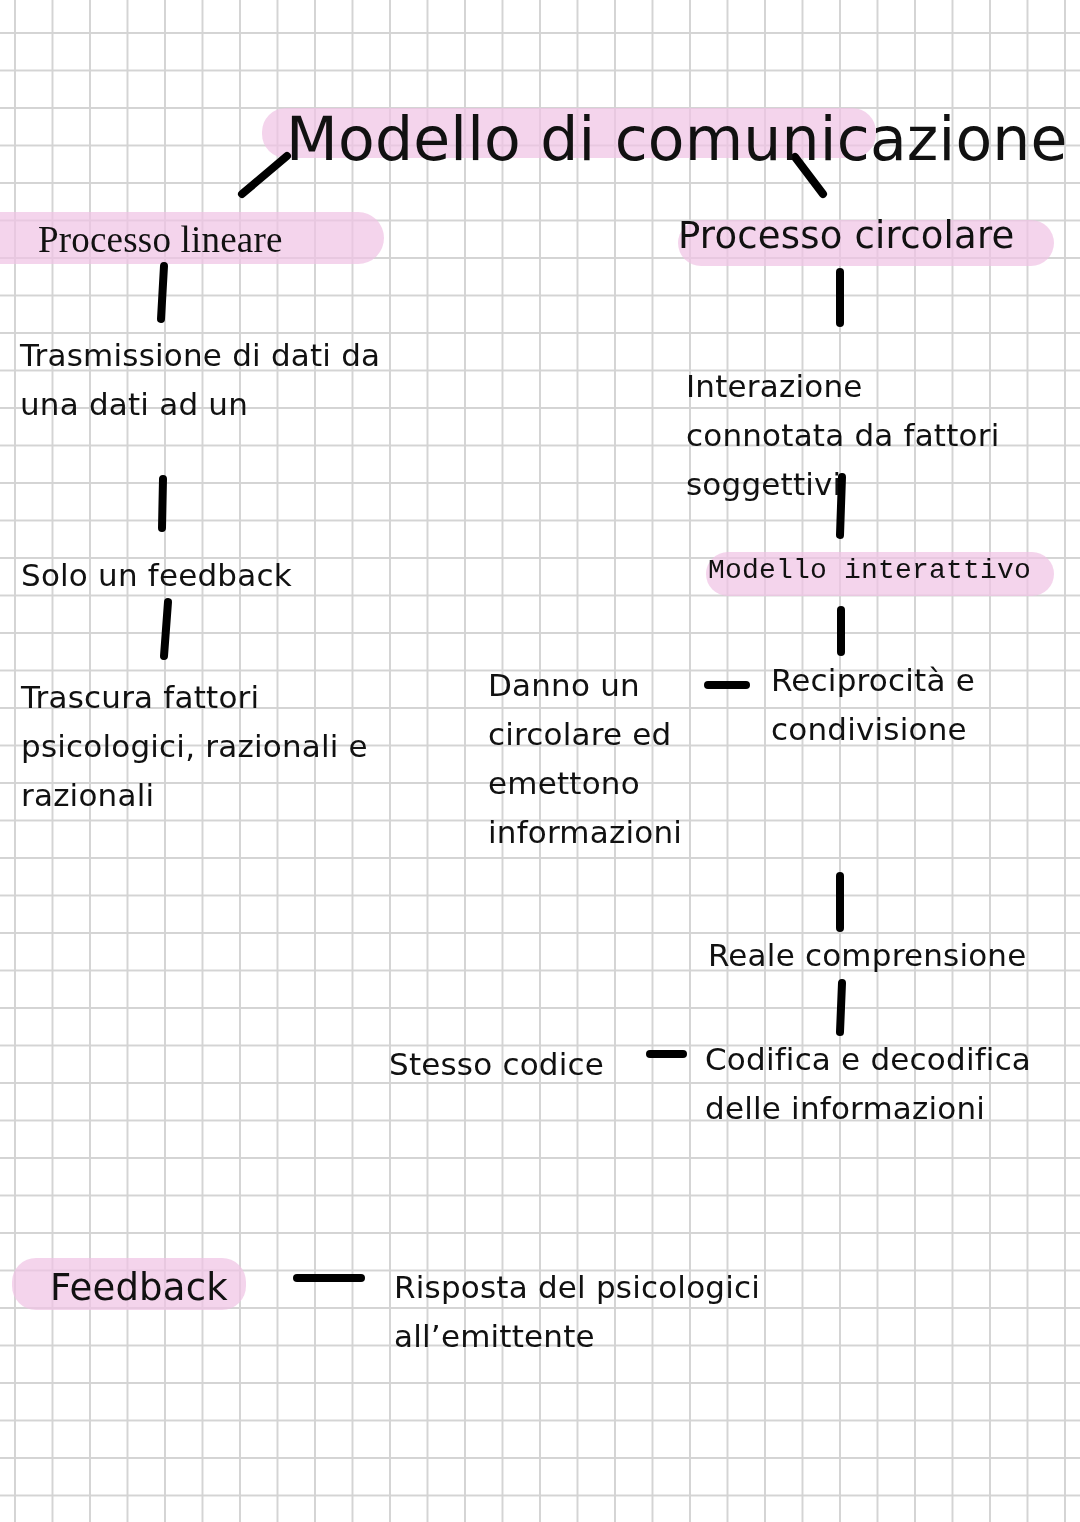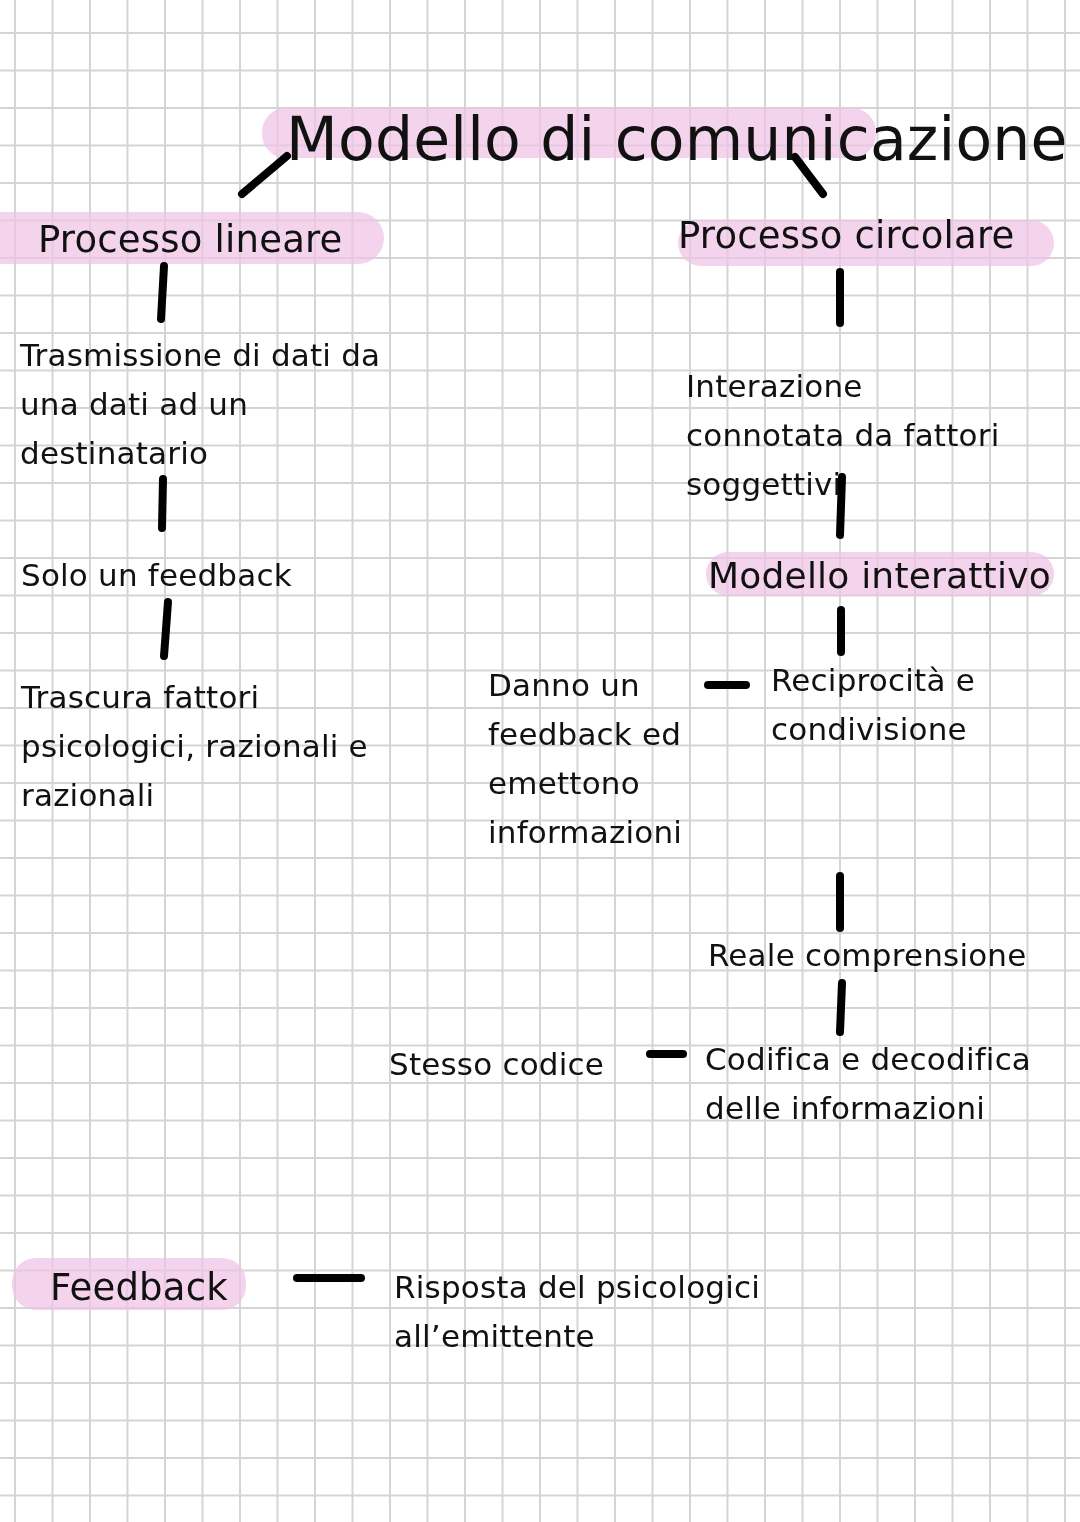--- a/index.html
+++ b/index.html
@@ -27,21 +27,21 @@
       filter: blur(0.6px);
     }
     .node {
       position: absolute;
       white-space: nowrap;
       letter-spacing: 0.2px;
     }
     .title { font-size: 60px; }
     .head  { font-size: 37px; }
     .body  { font-size: 31px; line-height: 49px; }
-    .sub   { font-size: 36px; }
+    .sub   { font-size: 28px; font-family: Liberation Mono, monospace; }
     svg.connectors {
       position: absolute;
       left: 0; top: 0;
       width: 1080px; height: 1522px;
       pointer-events: none;
     }
     svg.connectors line {
       stroke: #000000;
       stroke-width: 8;
       stroke-linecap: round;
@@ -67,26 +67,25 @@
   <line x1="841" y1="610" x2="841" y2="652"></line>
   <line x1="708" y1="685" x2="746" y2="685"></line>
   <line x1="840" y1="876" x2="840" y2="928"></line>
   <line x1="842" y1="983" x2="840" y2="1032"></line>
   <line x1="650" y1="1054" x2="683" y2="1054"></line>
   <line x1="297" y1="1278" x2="361" y2="1278"></line>
 </svg>
 
 <div class="node title" style="left:286px; top:104px;">Modello di comunicazione</div>
 
-<div class="node head" style="left:38px; top:218px;">Processo lineare</div>
+<div class="node head" style="left:38px; top:218px;font-family:Liberation Serif, serif;">Processo lineare</div>
 
 <div class="node body" style="left:20px; top:331px;">
   <div>Trasmissione di dati da</div>
   <div>una dati ad un</div>
-  <div>destinatario</div>
 </div>
 
 <div class="node body" style="left:21px; top:551px;">
   <div>Solo un feedback</div>
 </div>
 
 <div class="node body" style="left:21px; top:673px;">
   <div>Trascura fattori</div>
   <div>psicologici, razionali e</div>
   <div>razionali</div>
@@ -102,21 +101,21 @@
 
 <div class="node sub" style="left:708px; top:555px;">Modello interattivo</div>
 
 <div class="node body" style="left:771px; top:656px;">
   <div>Reciprocità e</div>
   <div>condivisione</div>
 </div>
 
 <div class="node body" style="left:488px; top:661px;">
   <div>Danno un</div>
-  <div>feedback ed</div>
+  <div>circolare ed</div>
   <div>emettono</div>
   <div>informazioni</div>
 </div>
 
 <div class="node body" style="left:708px; top:931px;">
   <div>Reale comprensione</div>
 </div>
 
 <div class="node body" style="left:705px; top:1035px;">
   <div>Codifica e decodifica</div>

